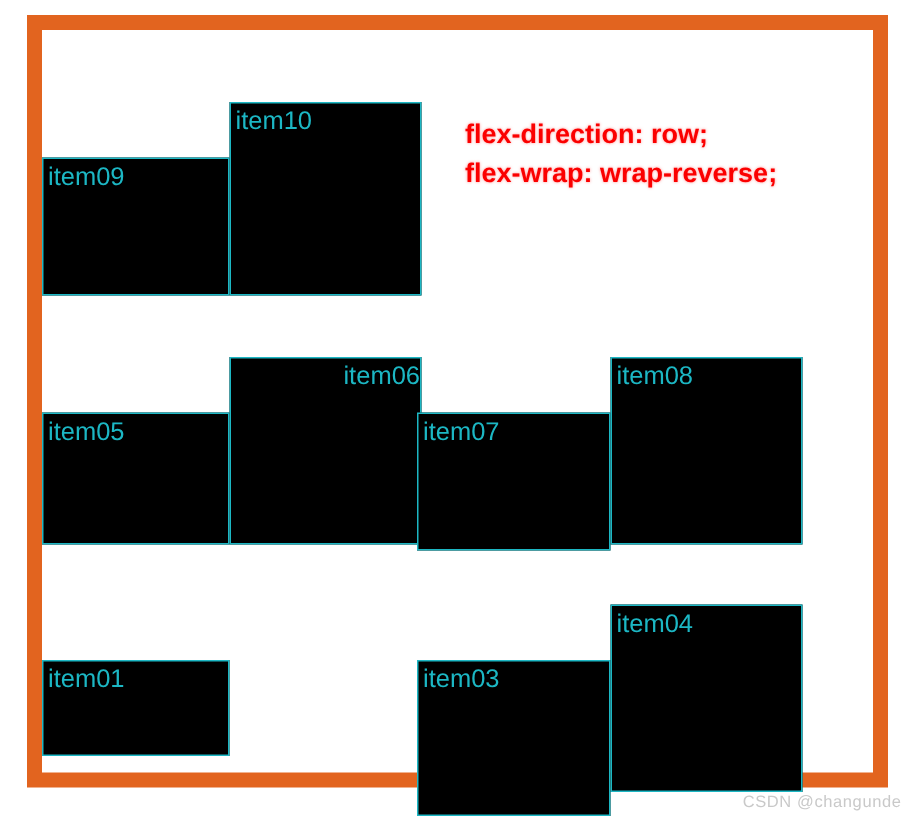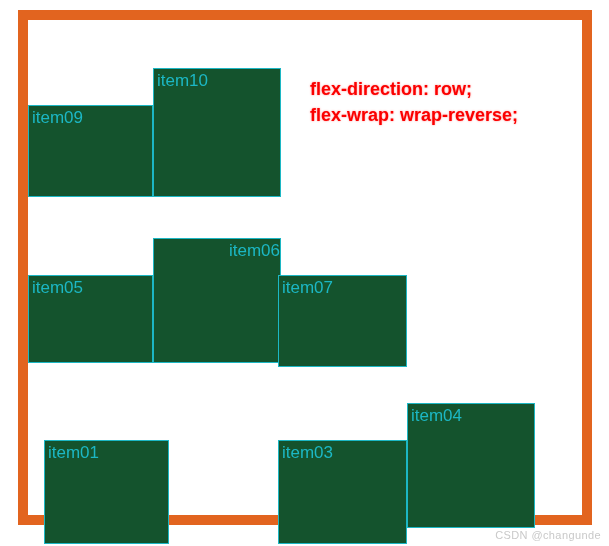--- a/index.html
+++ b/index.html
@@ -29,41 +29,41 @@
     width: 574px;
     height: 515px;
     box-sizing: border-box;
     border: 10px solid #e2641f;
     background: #ffffff;
   }
 
   .flex-item {
     position: absolute;
     box-sizing: border-box;
-    background: #14532d;
+    background: #000000;
     border: 1px solid #1cb7c4;
     color: #1cb7c4;
     font-size: 17px;
     line-height: 1;
     padding: 3px 0 0 3px;
     white-space: nowrap;
   }
 
   
   .pos-item09 { left: 0px;   top: 85px;  width: 125px; height: 92px; }
   .pos-item10 { left: 125px; top: 48px;  width: 128px; height: 129px; }
 
   
   .pos-item05 { left: 0px;   top: 255px; width: 125px; height: 88px; }
   .pos-item06 { left: 125px; top: 218px; width: 128px; height: 125px; text-align: right; }
   .pos-item07 { left: 250px; top: 255px; width: 129px; height: 92px; }
   .pos-item08 { left: 379px; top: 218px; width: 128px; height: 125px; }
 
   
-  .pos-item01 { left: 0px;   top: 420px; width: 125px; height: 104px; margin-left: 16px; }
+  .pos-item01 { left: 0px;   top: 420px; width: 125px; height: 64px; }
   .pos-item02 { left: 125px; top: 383px; width: 128px; height: 125px; }
   .pos-item03 { left: 250px; top: 420px; width: 129px; height: 104px; }
   .pos-item04 { left: 379px; top: 383px; width: 128px; height: 125px; }
 
   
   #annotation {
     position: absolute;
     left: 282px;
     top: 56px;
     color: #fb0000;
@@ -102,20 +102,23 @@
 
     <div class="flex-item pos-item05">
       <span>item05</span>
     </div>
     <div class="flex-item pos-item06">
       <span>item06</span>
     </div>
     <div class="flex-item pos-item07">
       <span>item07</span>
     </div>
+    <div class="flex-item pos-item08">
+      <span>item08</span>
+    </div>
 
     <div class="flex-item pos-item01">
       <span>item01</span>
     </div>
     <div class="flex-item pos-item03">
       <span>item03</span>
     </div>
     <div class="flex-item pos-item04">
       <span>item04</span>
     </div>

